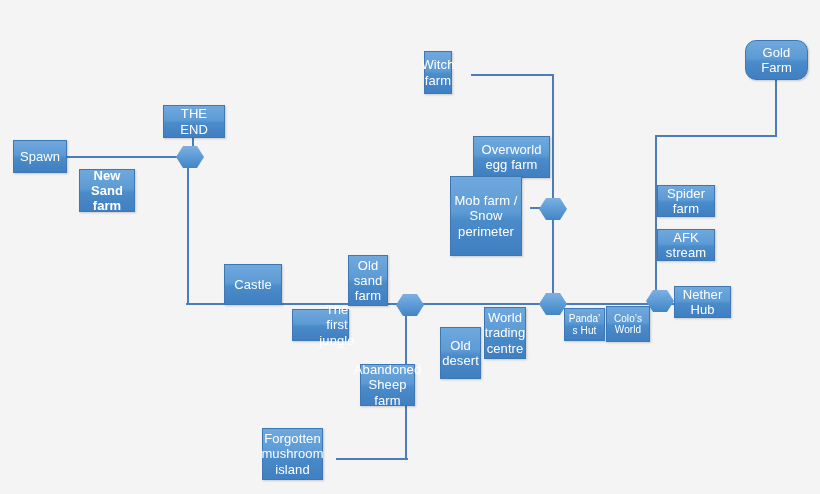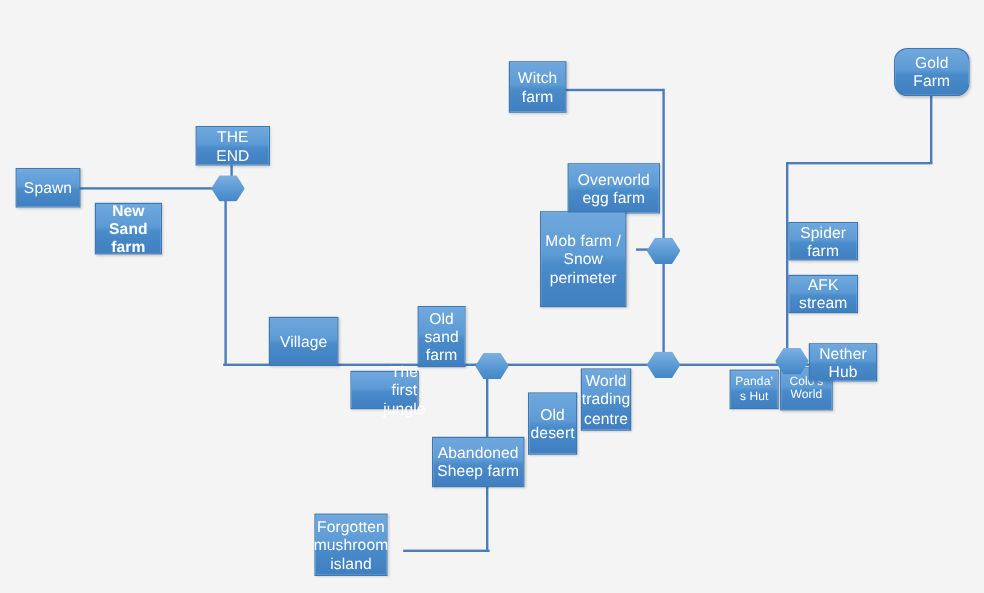--- a/index.html
+++ b/index.html
@@ -41,21 +41,21 @@
     color: #ffffff;
     background: linear-gradient(to bottom, #6fa8dd 0%, #5d9bd5 45%, #4a8bca 55%, #407fc0 100%);
     border: 1px solid #3d78b5;
     box-shadow: 1px 1px 2px rgba(0,0,0,0.18);
     font-size: 13px;
     line-height: 1.18;
     padding: 2px 3px;
     white-space: pre-line;
     letter-spacing: 0.1px;
   }
-  .node.small { font-size: 10px; line-height: 1.15; margin-left: 44px; }
+  .node.small { font-size: 10px; line-height: 1.15; }
 
   
   .hex {
     position: absolute;
     z-index: 4;
     width: 28px;
     height: 22px;
     background: linear-gradient(to bottom, #7db0e0 0%, #5d9bd5 50%, #4385c5 100%);
     clip-path: polygon(25% 0%, 75% 0%, 100% 50%, 75% 100%, 25% 100%, 0% 50%);
     filter: drop-shadow(1px 1px 1px rgba(0,0,0,0.2));
@@ -88,37 +88,37 @@
       <div class="hex" style="left: 539px; top: 198px;"></div>
       <div class="hex" style="left: 396px; top: 294px;"></div>
       <div class="hex" style="left: 539px; top: 293px;"></div>
       <div class="hex" style="left: 646px; top: 290px;"></div>
     </div>
   <div id="nodes-layer">
       <div class="node" style="left: 13px; top: 140px; width: 54px; height: 33px;">Spawn</div>
       <div class="node" style="left: 79px; top: 169px; width: 56px; height: 43px; font-weight: bold;">New Sand
 farm</div>
       <div class="node" style="left: 163px; top: 105px; width: 62px; height: 33px;">THE END</div>
-      <div class="node" style="left: 224px; top: 264px; width: 58px; height: 41px;">Village</div>
+      <div class="node" style="left: 224px; top: 264px; width: 58px; height: 41px;">Castle</div>
       <div class="node" style="left: 292px; top: 309px; width: 57px; height: 32px; padding-left: 36px;">The first
 jungle</div>
       <div class="node" style="left: 348px; top: 255px; width: 40px; height: 51px;">Old
 sand
 farm</div>
-      <div class="node" style="left: 360px; top: 364px; width: 77px; height: 42px;">Abandoned
+      <div class="node" style="left: 360px; top: 364px; width: 55px; height: 42px;">Abandoned
 Sheep farm</div>
       <div class="node" style="left: 262px; top: 428px; width: 61px; height: 52px;">Forgotten
 mushroom
 island</div>
       <div class="node" style="left: 440px; top: 327px; width: 41px; height: 52px;">Old
 desert</div>
       <div class="node" style="left: 484px; top: 307px; width: 42px; height: 52px;">World
 trading
 centre</div>
-      <div class="node" style="left: 424px; top: 51px; width: 48px; height: 43px;">Witch
+      <div class="node" style="left: 424px; top: 51px; width: 28px; height: 43px;">Witch
 farm</div>
       <div class="node" style="left: 473px; top: 136px; width: 77px; height: 42px;">Overworld
 egg farm</div>
       <div class="node" style="left: 450px; top: 176px; width: 72px; height: 80px;">Mob farm /
 Snow
 perimeter</div>
       <div class="node small" style="left: 564px; top: 308px; width: 41px; height: 33px;">Panda’
 s Hut</div>
       <div class="node small" style="left: 606px; top: 306px; width: 44px; height: 36px;">Colo’s
 World</div>

